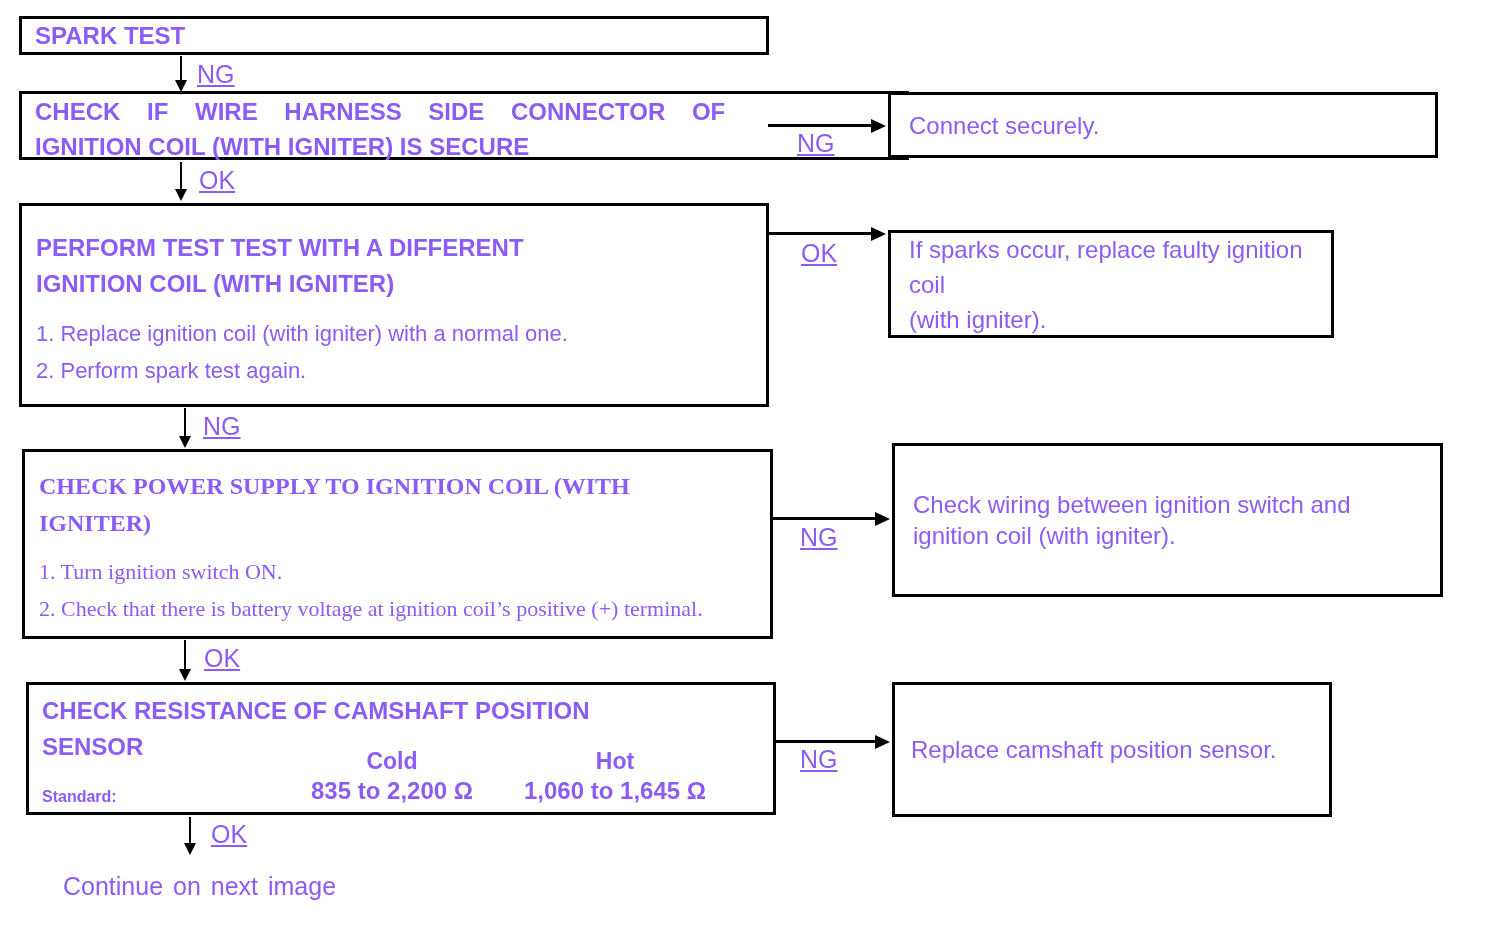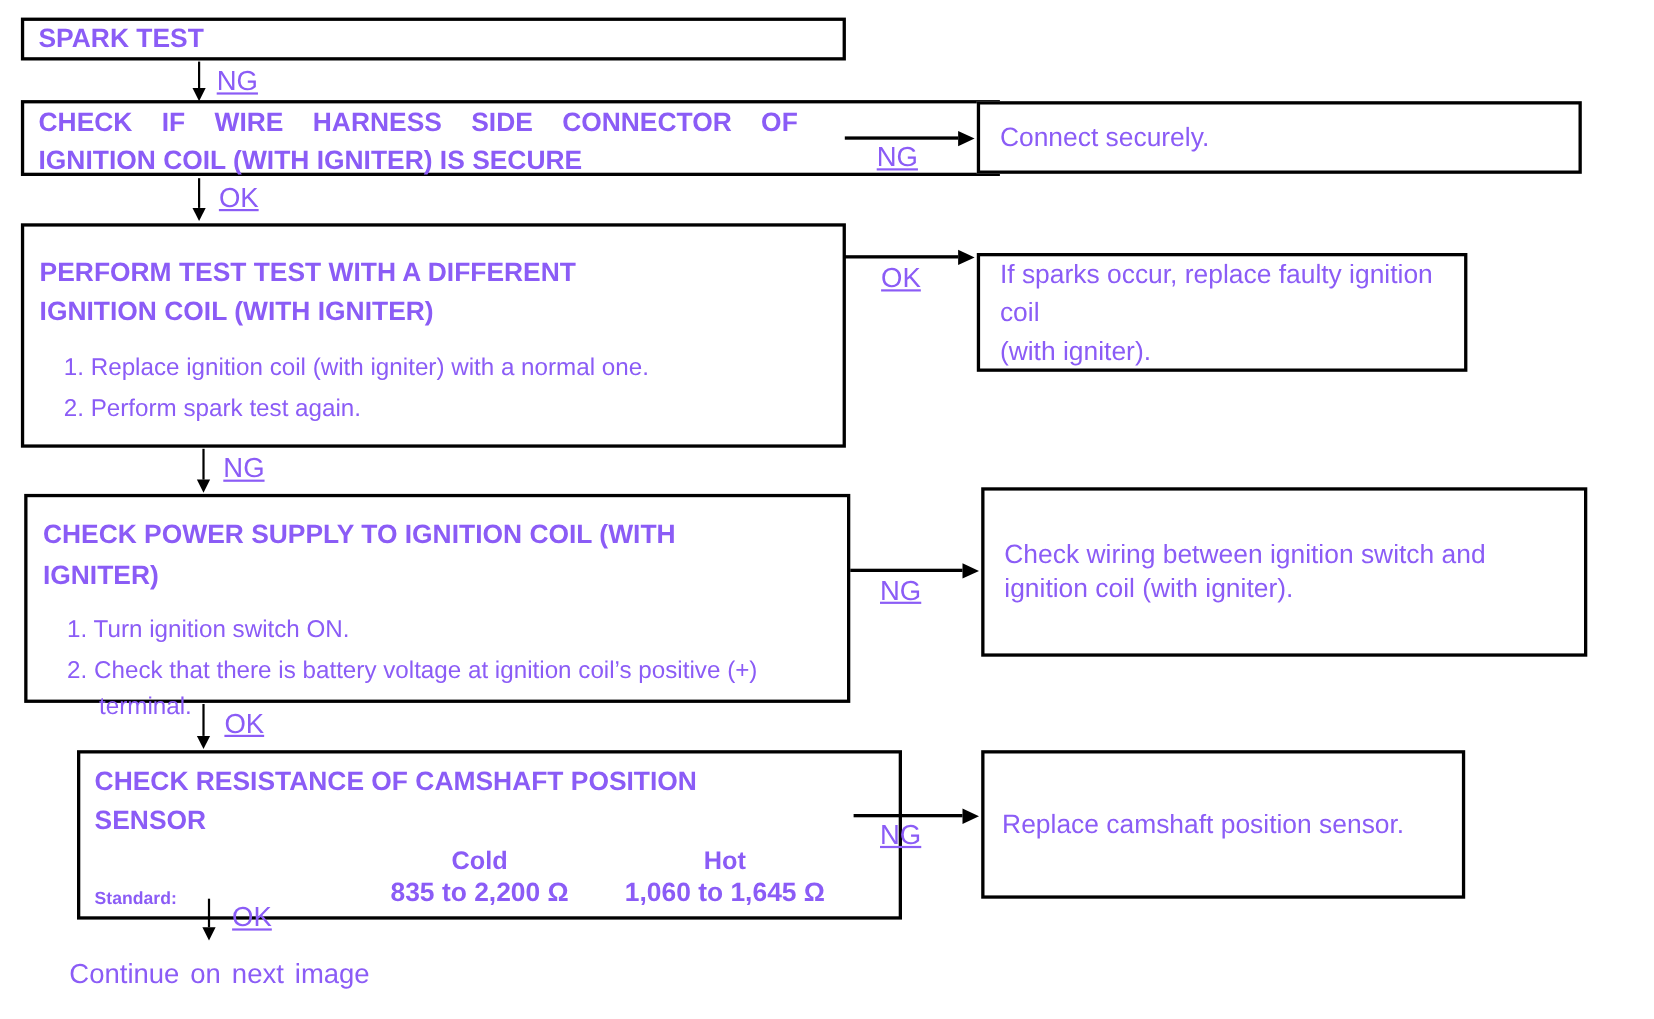--- a/index.html
+++ b/index.html
@@ -4,21 +4,21 @@
 <style>
   html,body{margin:0;padding:0;background:#fff;}
   .canvas{
     position:relative;width:1504px;height:926px;background:#ffffff;
     font-family:"Liberation Sans",sans-serif;color:#8b5cf6;overflow:hidden;
   }
   .box{position:absolute;border:3px solid #000;background:#fff;box-sizing:border-box;}
   .title{font-weight:bold;font-size:24px;line-height:35px;white-space:pre-line;}
   .vcenter{display:flex;align-items:center;}
   .steps-text{font-size:22px;line-height:33px;font-weight:normal;}
-  .step-item{padding-left:29px;text-indent:-29px;margin-top:4px;margin-left:22px;}
+  .step-item{padding-left:29px;text-indent:-29px;margin-top:4px;}
   .justified-line{word-spacing:20px;}
   .result-text{font-size:24px;line-height:31px;font-weight:normal;white-space:pre-line;}
   
   .varrow{position:absolute;width:2px;background:#000;}
   .varrow::after{
     content:'';position:absolute;left:-5px;bottom:-12px;
     border-left:6px solid transparent;border-right:6px solid transparent;
     border-top:12px solid #000;
   }
   
@@ -52,30 +52,30 @@
 
   <div class="box" style="left:19px;top:203px;width:750px;height:204px;padding:24px 16px 0 14px;">
     <div class="title" style="line-height:36px;">PERFORM TEST TEST WITH A DIFFERENT
 IGNITION COIL (WITH IGNITER)</div>
     <div class="steps-text" style="margin-top:15px;">
       <div class="step-item">1. Replace ignition coil (with igniter) with a normal one.</div>
       <div class="step-item">2. Perform spark test again.</div>
     </div>
   </div>
 
-  <div class="box" style="left:22px;top:449px;width:751px;height:190px;padding:16px 1px 0 14px;">
+  <div class="box" style="left:22px;top:449px;width:751px;height:190px;padding:16px 1px 0 14px;font-family:Liberation Serif, serif;">
     <div class="title" style="line-height:37px;">CHECK POWER SUPPLY TO IGNITION COIL (WITH
 IGNITER)</div>
     <div class="steps-text" style="margin-top:13px;">
       <div class="step-item">1. Turn ignition switch ON.</div>
       <div class="step-item">2. Check that there is battery voltage at ignition coil’s positive (+) terminal.</div>
     </div>
   </div>
 
-  <div class="box" style="left:26px;top:682px;width:750px;height:154px;padding:8px 10px 0 13px;margin-left:44px;">
+  <div class="box" style="left:26px;top:682px;width:750px;height:133px;padding:8px 10px 0 13px;">
     <div class="title" style="line-height:36px;">CHECK RESISTANCE OF CAMSHAFT POSITION
 SENSOR</div>
     <div class="std-row">
       <div class="std-label">Standard:</div>
       <div class="std-col" style="left:253px;width:220px;">
         <div class="hdr">Cold</div>
         <div>835 to 2,200 Ω</div>
       </div>
       <div class="std-col" style="left:461px;width:250px;">
         <div class="hdr">Hot</div>

